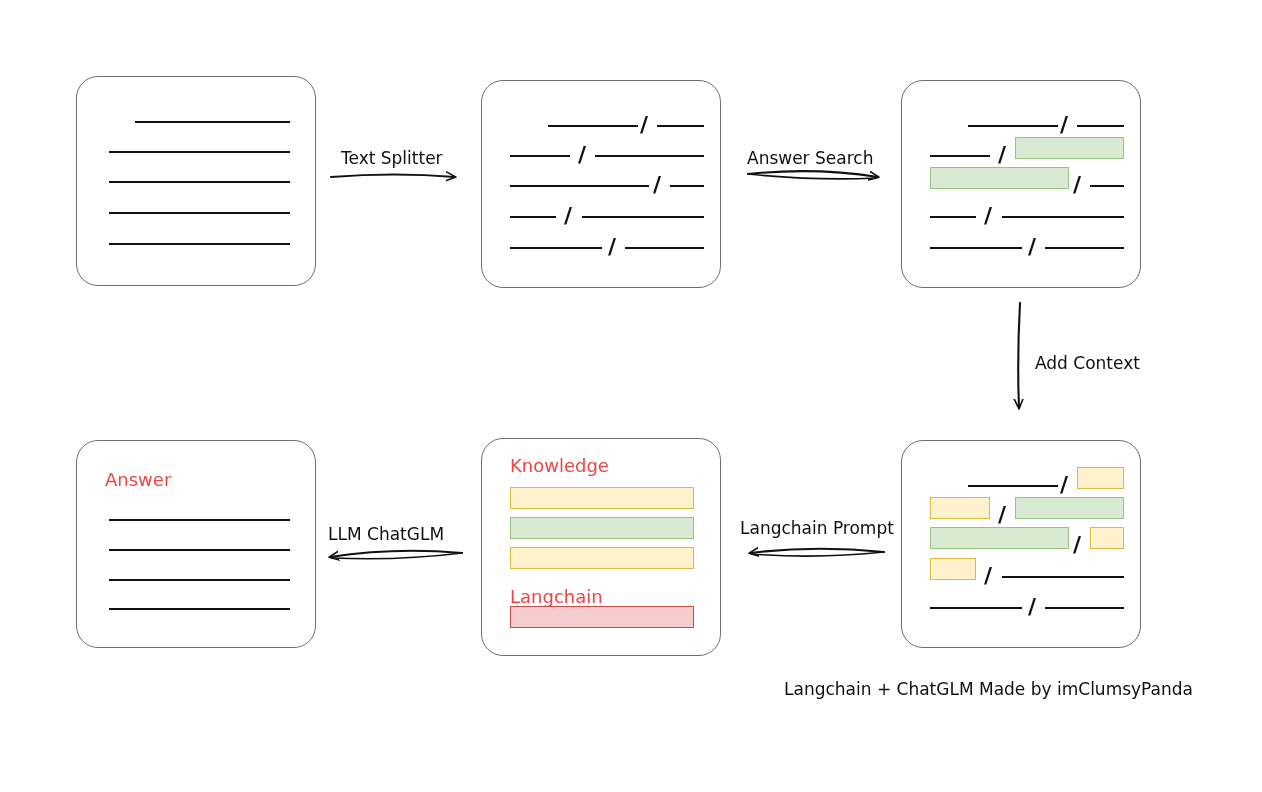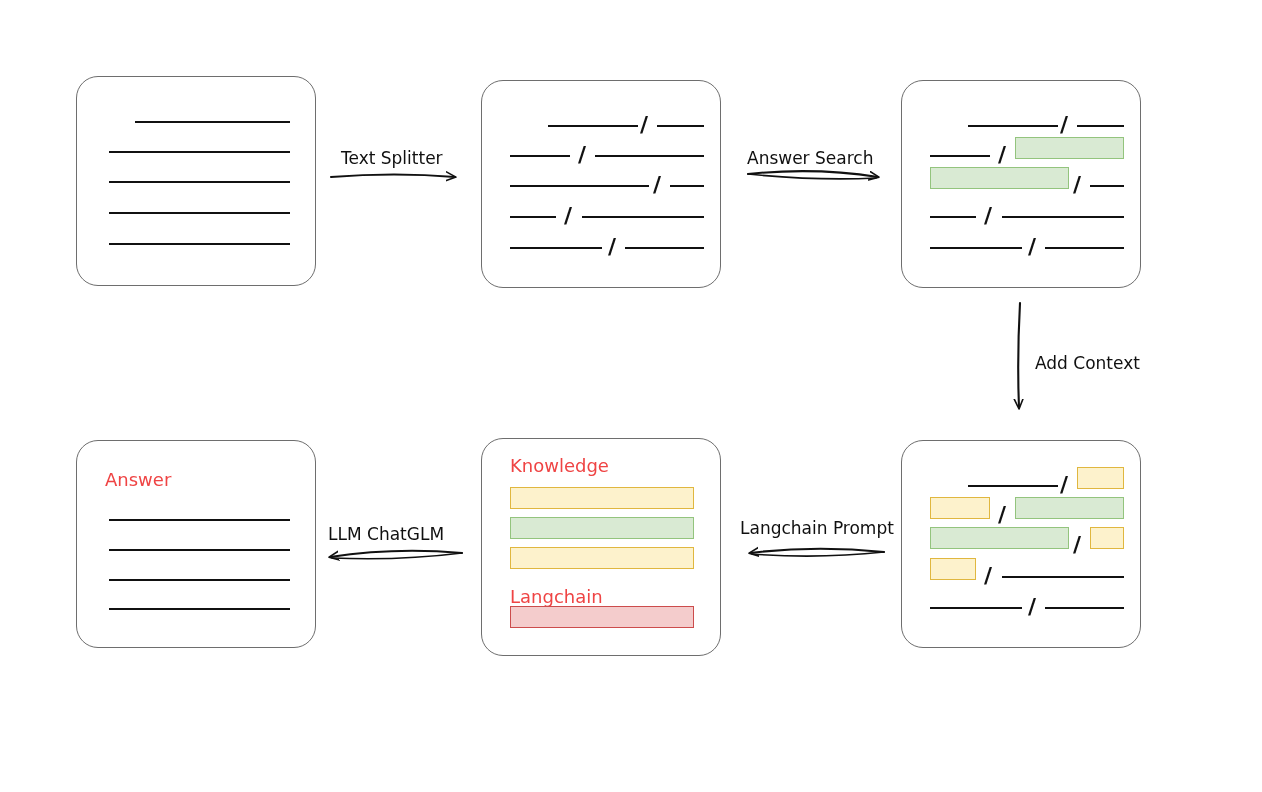--- a/index.html
+++ b/index.html
@@ -196,13 +196,14 @@
       </div>
     </div>
   <div id="labels-host">
       <div class="edge-label" style="left: 341px; top: 148px;">Text Splitter</div>
       <div class="edge-label" style="left: 747px; top: 148px;">Answer Search</div>
       <div class="edge-label" style="left: 1035px; top: 353px;">Add Context</div>
       <div class="edge-label" style="left: 740px; top: 518px;">Langchain Prompt</div>
       <div class="edge-label" style="left: 328px; top: 524px;">LLM ChatGLM</div>
     </div>
 
+  <div class="footer" style="left:784px; top:679px;">Langchain + ChatGLM Made by imClumsyPanda</div>
 </div>
 
 </body></html>

